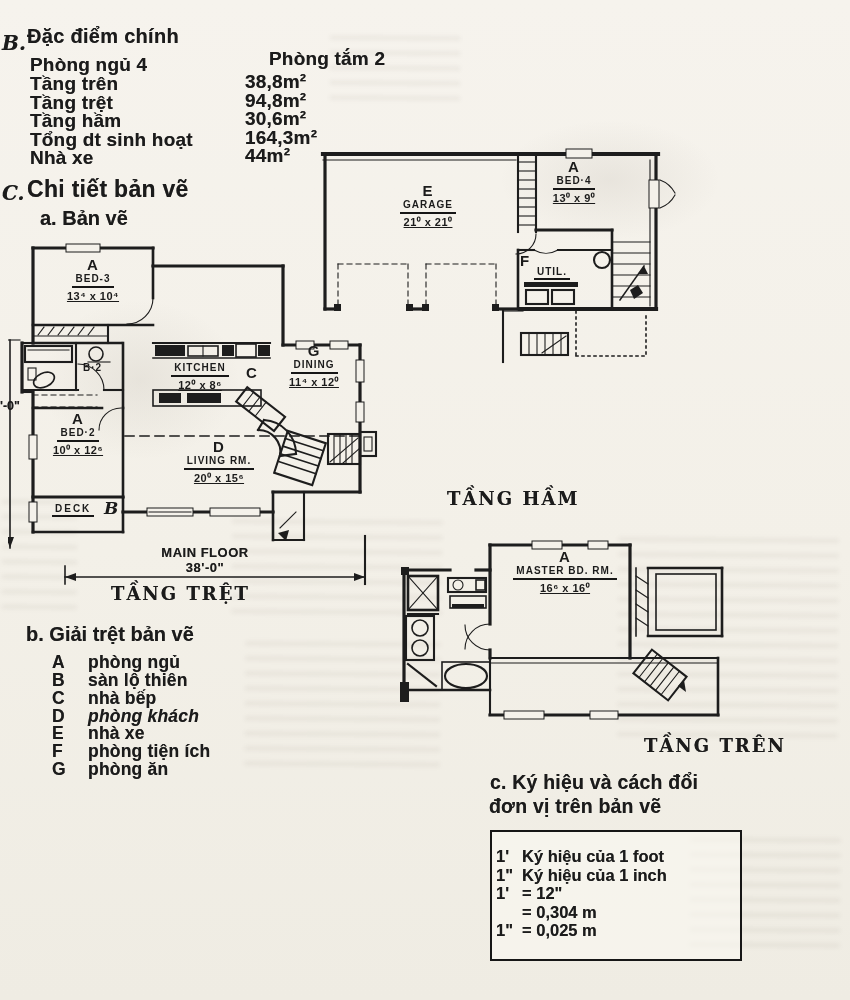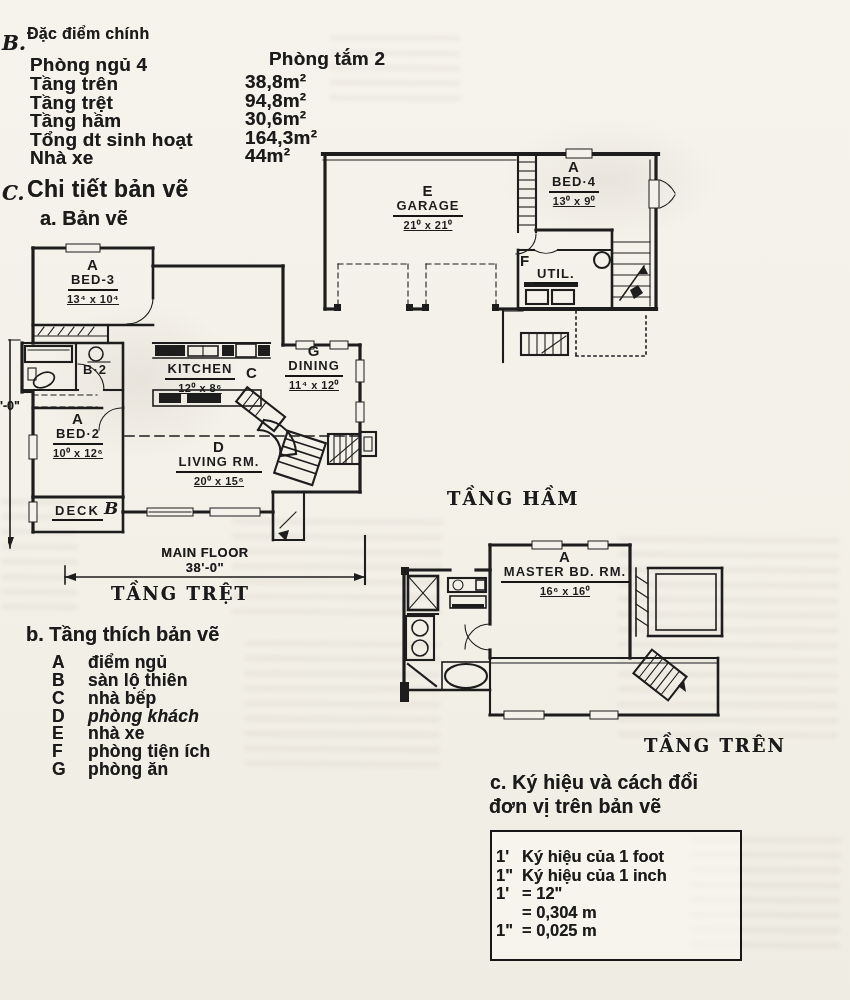--- a/index.html
+++ b/index.html
@@ -2,28 +2,28 @@
 <html><head>
 <meta charset="utf-8">
 <style>
   html,body{margin:0;padding:0;}
   .page{position:relative;width:850px;height:1000px;overflow:hidden;
         background:linear-gradient(180deg,#f6f3ed 0%,#f3f0e8 55%,#efece3 100%);
         font-family:"Liberation Sans",sans-serif;color:#1b1b1b;}
   .abs{position:absolute;}
   .ink{text-shadow:0 0 .5px rgba(27,27,27,.6);}
   .prefix{font-family:"DejaVu Serif",serif;font-style:italic;font-weight:bold;font-size:20px;}
-  .h1{font-size:16px;font-weight:800;letter-spacing:.3px;}
+  .h1{font-size:20px;font-weight:800;letter-spacing:.3px;}
   .h2{font-size:23px;font-weight:800;letter-spacing:.3px;}
   .h3{font-size:20px;font-weight:800;}
   .row-label,.row-value{font-size:19px;font-weight:700;letter-spacing:.2px;white-space:nowrap;}
   .caption{font-family:"DejaVu Serif",serif;font-weight:bold;font-size:18px;letter-spacing:2px;white-space:nowrap;}
   .plan-letter{font-size:15px;font-weight:800;letter-spacing:1px;}
   .room{display:flex;flex-direction:column;align-items:center;text-align:center;line-height:1.15;}
-  .rname{font-size:13px;font-weight:800;letter-spacing:1px;border-bottom:2px solid #161616;padding:0 3px 1px;white-space:nowrap;}
+  .rname{font-size:10px;font-weight:800;letter-spacing:1px;border-bottom:2px solid #161616;padding:0 3px 1px;white-space:nowrap;}
   .rname.nou{border-bottom:none;}
   .rdim{font-size:11px;font-weight:700;letter-spacing:.5px;margin-top:2px;white-space:nowrap;text-decoration:underline;}
   .small-b{font-family:"DejaVu Serif",serif;font-style:italic;font-weight:bold;font-size:17px;}
   .flab{font-size:13px;font-weight:800;letter-spacing:.5px;text-align:center;white-space:nowrap;}
   .list-key{font-size:17.5px;font-weight:800;}
   .list-label{font-size:17.5px;font-weight:600;letter-spacing:.2px;white-space:nowrap;}
   .c-head{font-size:19.5px;font-weight:800;letter-spacing:.2px;white-space:nowrap;}
   .legend-box{border:2.5px solid #161616;background:rgba(250,248,242,.6);}
   .legend-row{font-size:16.5px;font-weight:700;line-height:18.5px;white-space:nowrap;}
   .legend-sym{display:inline-block;width:26px;}
@@ -377,23 +377,23 @@
       <rect x="8" y="150" width="9" height="20" class="fillb"></rect>
     </svg>
     <div class="abs room" style="left:108px;top:16px;width:130px;">
       <span class="plan-letter">A</span>
       <span class="rname">MASTER BD. RM.</span>
       <span class="rdim">16⁶ x 16⁰</span>
     </div>
   </div>
   <div class="abs caption ink" style="left:644px;top:735px;">TẦNG TRÊN</div>
 
-  <div class="abs h3 ink" style="left:26px;top:623px;">b. Tầng thích bản vẽ</div>
+  <div class="abs h3 ink" style="left:26px;top:623px;">b. Giải trệt bản vẽ</div>
   <div class="abs list-key ink" style="left:52px;top:652px;">A</div>
-  <div class="abs list-label ink" style="left:88px;top:652px;">điểm ngủ</div>
+  <div class="abs list-label ink" style="left:88px;top:652px;">phòng ngủ</div>
   <div class="abs list-key ink" style="left:52px;top:670px;">B</div>
   <div class="abs list-label ink" style="left:88px;top:670px;">sàn lộ thiên</div>
   <div class="abs list-key ink" style="left:52px;top:688px;">C</div>
   <div class="abs list-label ink" style="left:88px;top:688px;">nhà bếp</div>
   <div class="abs list-key ink" style="left:52px;top:706px;">D</div>
   <div class="abs list-label ink" style="left:88px;top:706px;font-style:italic;">phòng khách</div>
   <div class="abs list-key ink" style="left:52px;top:723px;">E</div>
   <div class="abs list-label ink" style="left:88px;top:723px;">nhà xe</div>
   <div class="abs list-key ink" style="left:52px;top:741px;">F</div>
   <div class="abs list-label ink" style="left:88px;top:741px;">phòng tiện ích</div>

